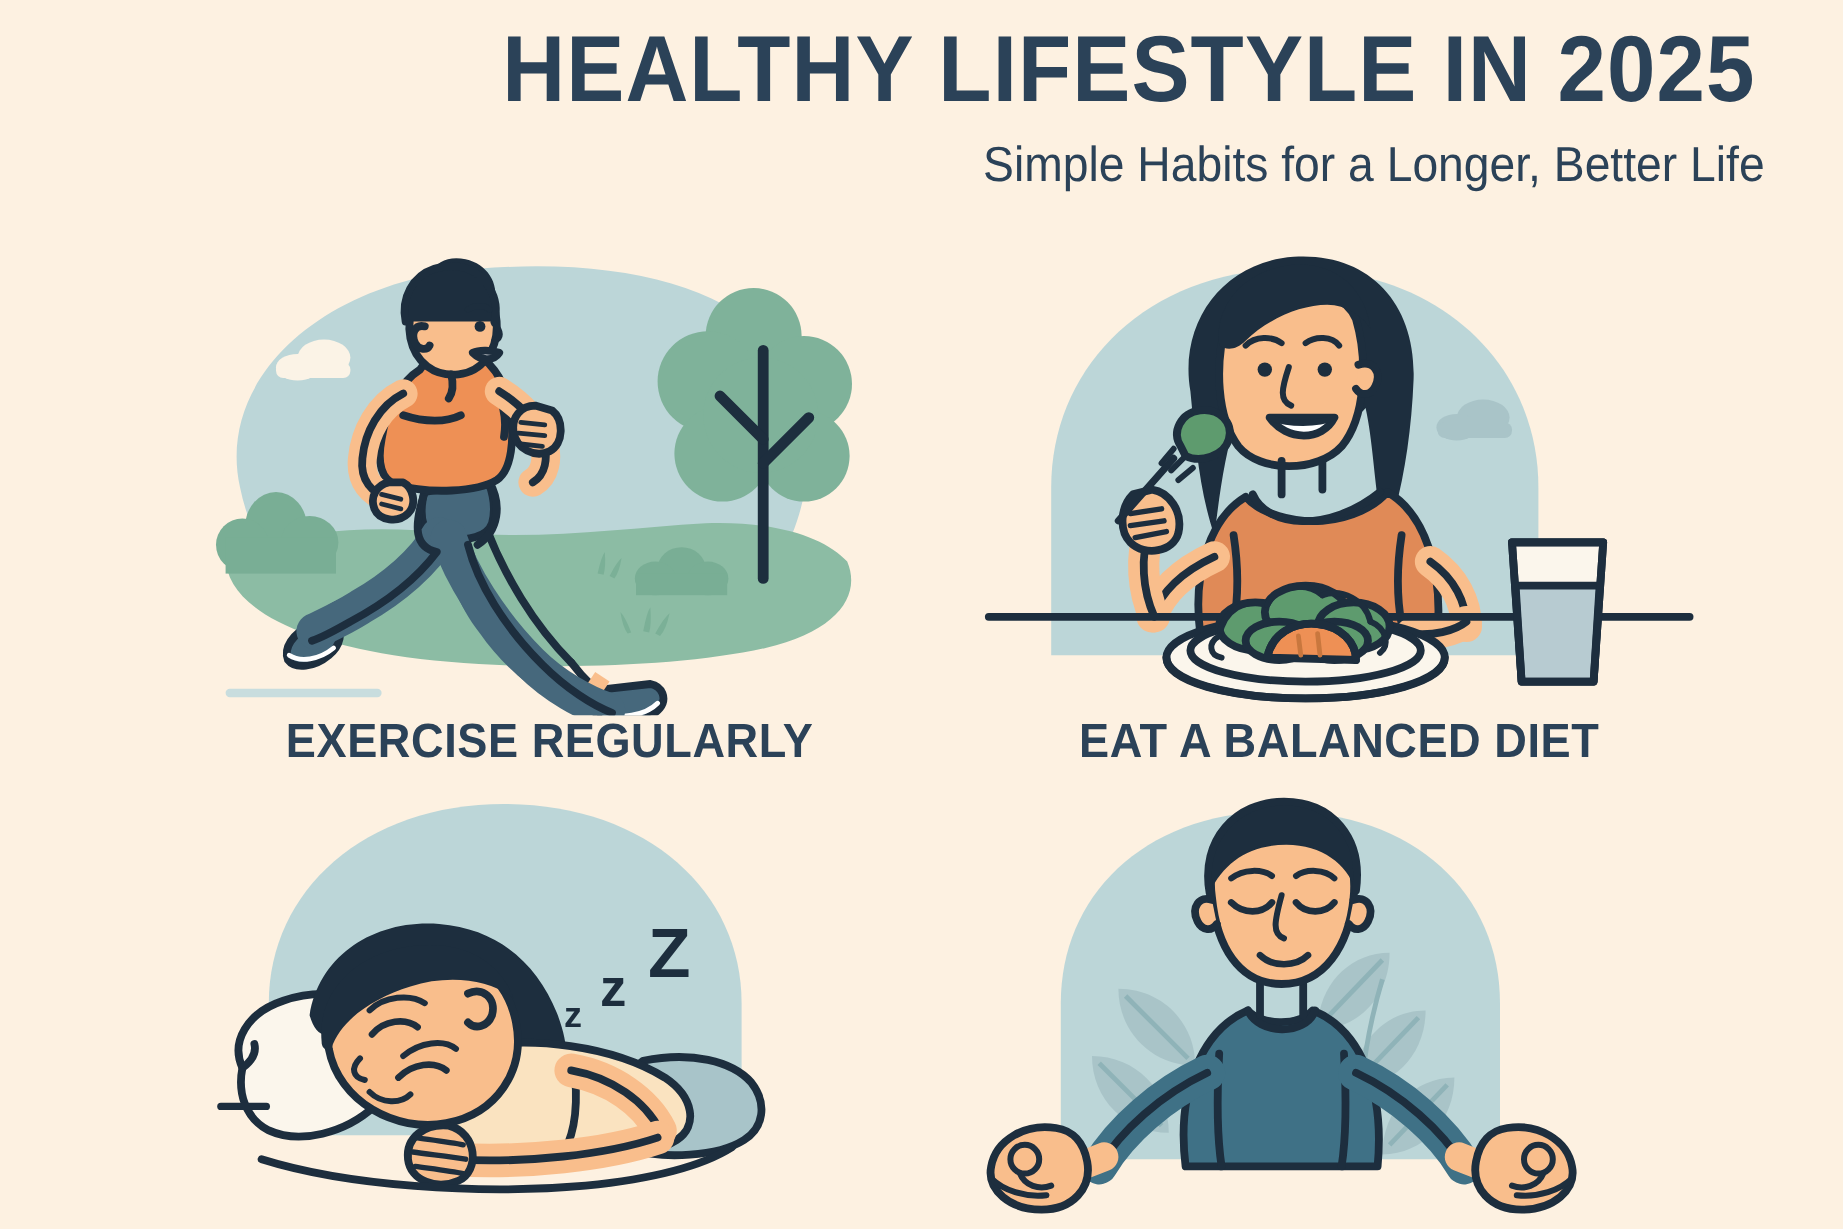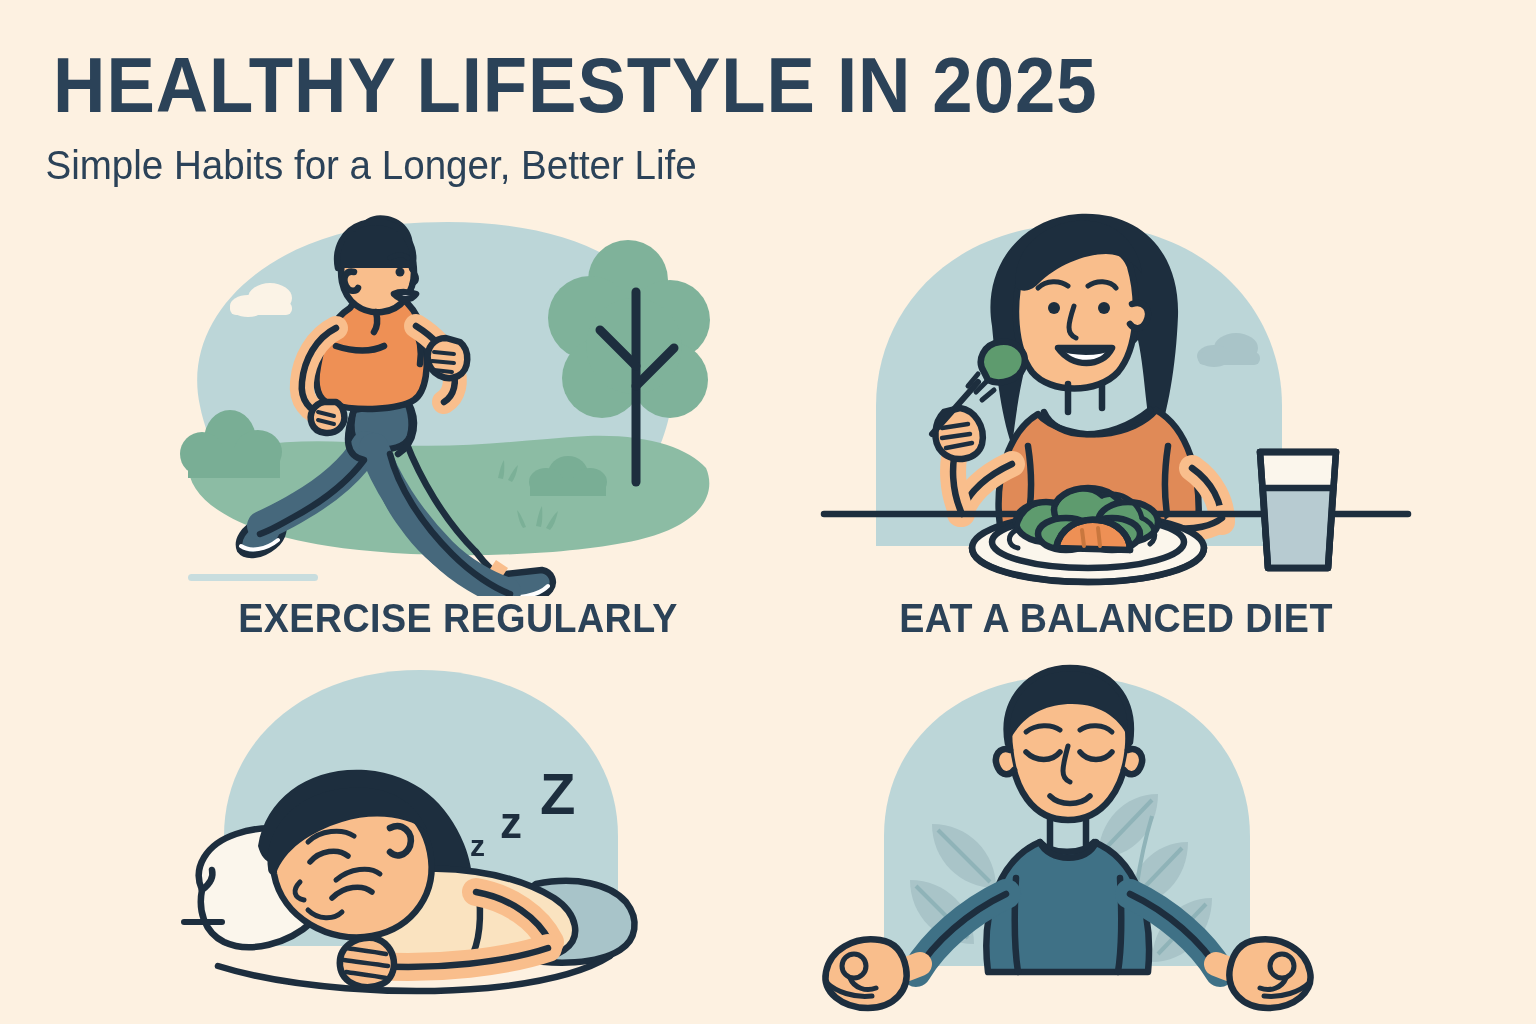--- a/index.html
+++ b/index.html
@@ -21,22 +21,22 @@
     height: 1024px;
     background: #FDF1E1;
   }
 
   
   .header {
     position: absolute;
     top: 0;
     left: 0;
     width: 1516px;
-    text-align: left;
-    padding-top: 46px;
+    text-align: right;
+    padding-top: 18px;
     box-sizing: border-box;
   }
   .title {
     font-family: "Liberation Sans", sans-serif;
     font-size: 78px;
     font-weight: bold;
     letter-spacing: 1px;
     color: #2B4258;
     line-height: 1.0;
     margin: 0;

